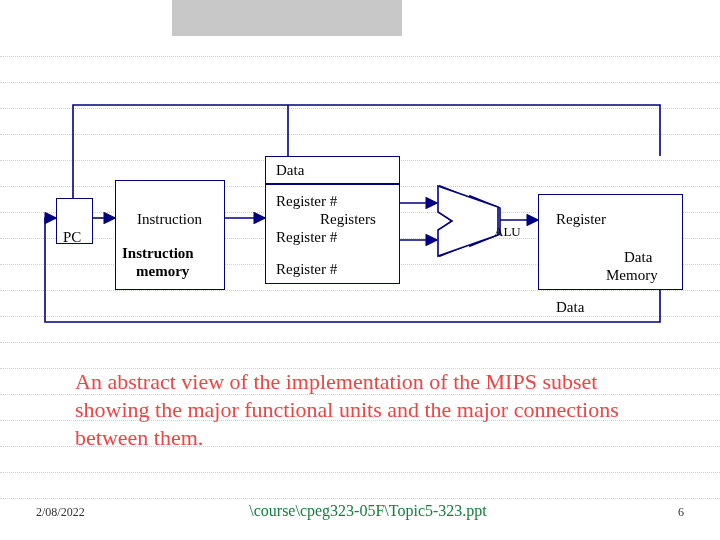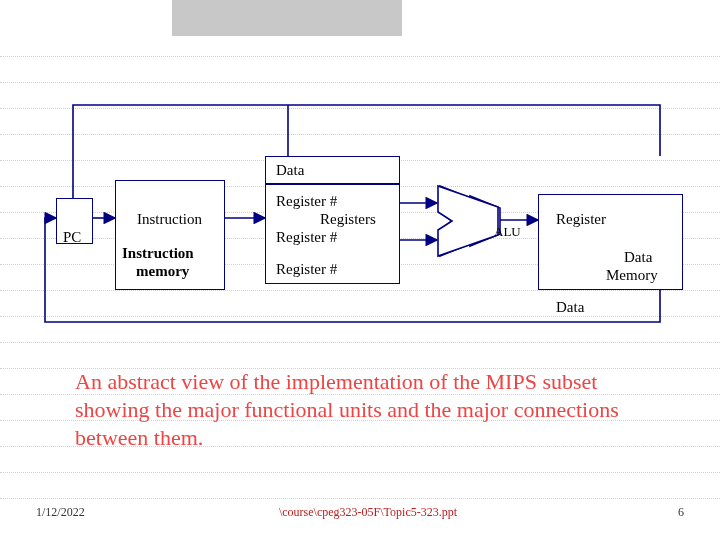--- a/index.html
+++ b/index.html
@@ -59,22 +59,22 @@
   .footer-date {
     position: absolute;
     left: 36px; bottom: 20px;
     font-size: 12px;
     color: #333;
   }
   .footer-path {
     position: absolute;
     left: 0; right: 0; bottom: 20px;
     text-align: center;
-    font-size: 12px;
-    color: #b91c1c;
+    font-size: 16px;
+    color: #15803d;
     padding-left: 16px;
   }
   .footer-pagenum {
     position: absolute;
     right: 36px; bottom: 20px;
     font-size: 12px;
     color: #333;
   }
   
   svg.arrows {
@@ -171,15 +171,15 @@
   <div class="label" style="left:556px; top:210px;">Register</div>
   <div class="label" style="left:624px; top:248px;">Data</div>
   <div class="label" style="left:606px; top:266px;">Memory</div>
 
   <div class="label" style="left:556px; top:298px;">Data</div>
 
 </div>
 
 <div class="caption">An abstract view of the implementation of the MIPS subset showing the major functional units and the major connections between them.</div>
 
-<div class="footer-date">1/12/2022</div>
+<div class="footer-date">2/08/2022</div>
 <div class="footer-path">\course\cpeg323-05F\Topic5-323.ppt</div>
 <div class="footer-pagenum">6</div>
 
 </body></html>

